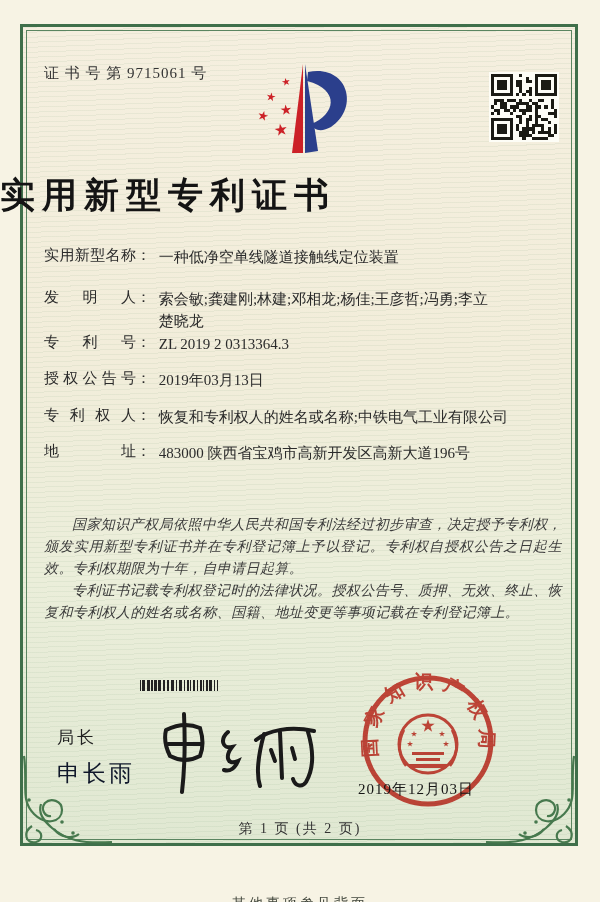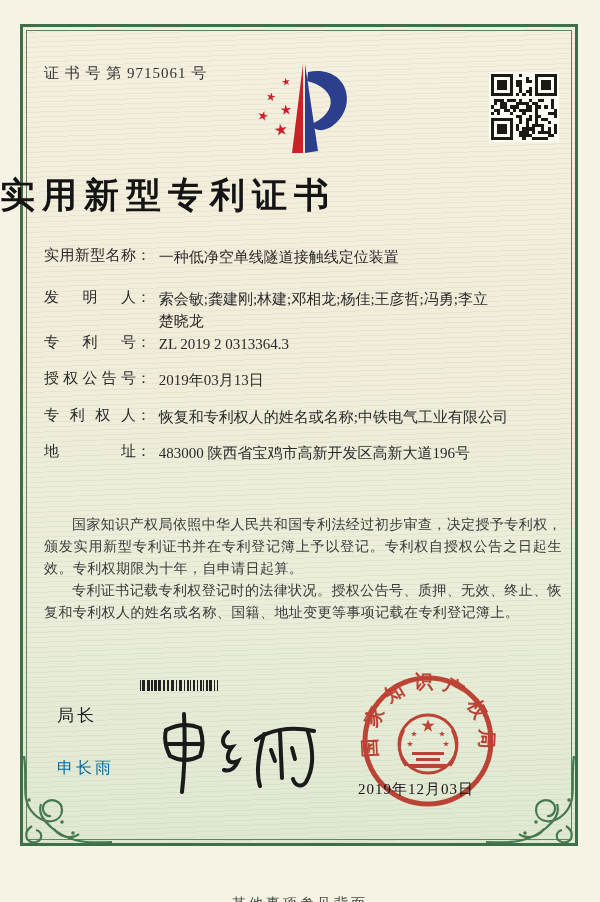--- a/index.html
+++ b/index.html
@@ -32,26 +32,26 @@
   }
   .row{position:absolute;left:44px;font-size:15px;color:#2b2b2b;white-space:nowrap;}
   .row .lbl{display:inline-block;width:92px;text-align:justify;text-align-last:justify;vertical-align:top;}
   .row .colon{vertical-align:top;}
   .row .val{display:inline-block;margin-left:4px;vertical-align:top;max-width:400px;white-space:normal;line-height:22px;}
   .row .val .l2{display:block;}
   .pair2{position:absolute;left:302px;top:0;}
   .pair2 .lbl{width:80px;}
   .paras{
     position:absolute;left:44px;top:514px;width:518px;
-    font-size:14px;line-height:22px;letter-spacing:.4px;color:#3a3a3a;text-align:justify;
+    font-size:14px;line-height:22px;letter-spacing:.4px;color:#3a3a3a;text-align:justify;font-style:italic;
   }
   .paras p{margin:0;text-indent:2em;}
   .barcode{position:absolute;left:140px;top:680px;width:78px;height:11px;}
-  .officer-title{position:absolute;left:57px;top:704px;font-size:17px;letter-spacing:3px;color:#222;}
-  .officer-name{position:absolute;left:57px;top:758px;font-size:16px;letter-spacing:3px;color:#0369a1;}
+  .officer-title{position:absolute;left:57px;top:726px;font-size:17px;letter-spacing:3px;color:#222;}
+  .officer-name{position:absolute;left:57px;top:758px;font-size:23px;letter-spacing:3px;color:#0f172a;}
   .signature{position:absolute;left:152px;top:706px;width:170px;height:92px;}
   .seal{position:absolute;left:354px;top:668px;width:148px;height:148px;opacity:.92;mix-blend-mode:multiply;}
   .seal-date{position:absolute;left:358px;top:780px;width:130px;font-size:15px;letter-spacing:1px;color:#151515;z-index:5;white-space:nowrap;}
   .page-info{position:absolute;left:0;top:820px;width:100%;text-align:center;font-size:14px;letter-spacing:2px;color:#333;}
   .back-note{position:absolute;left:0;top:858px;width:100%;text-align:center;font-size:14px;letter-spacing:3px;color:#44493f;margin-top:37px;}
   .flourish{position:absolute;width:96px;height:96px;color:#47794e;}
   .flourish.left{left:18px;top:752px;}
   .flourish.right{left:484px;top:752px;transform:scaleX(-1);}
 </style>
 </head>
@@ -407,14 +407,15 @@
   <svg class="flourish right" viewBox="0 0 96 96" fill="none" stroke="currentColor" stroke-width="2.2">
     <path d="M6,4 C10,32 2,48 16,62 C28,74 44,70 44,58 C44,49 33,45 27,51 C22,57 27,65 33,64"></path>
     <path d="M94,90 C64,92 48,88 34,76 C25,68 20,61 23,52"></path>
     <path d="M14,74 C5,80 7,92 18,90 C25,88 25,80 18,78"></path>
     <path d="M36,77 C42,85 54,88 61,82"></path>
     <circle cx="44" cy="70" r="1.8" fill="currentColor" stroke="none"></circle>
     <circle cx="55" cy="81" r="1.8" fill="currentColor" stroke="none"></circle>
     <circle cx="11" cy="48" r="1.8" fill="currentColor" stroke="none"></circle>
   </svg>
 
+  <div class="page-info">第 1 页 (共 2 页)</div>
   <div class="back-note">其他事项参见背面</div>
 </div>
 
 </body></html>

